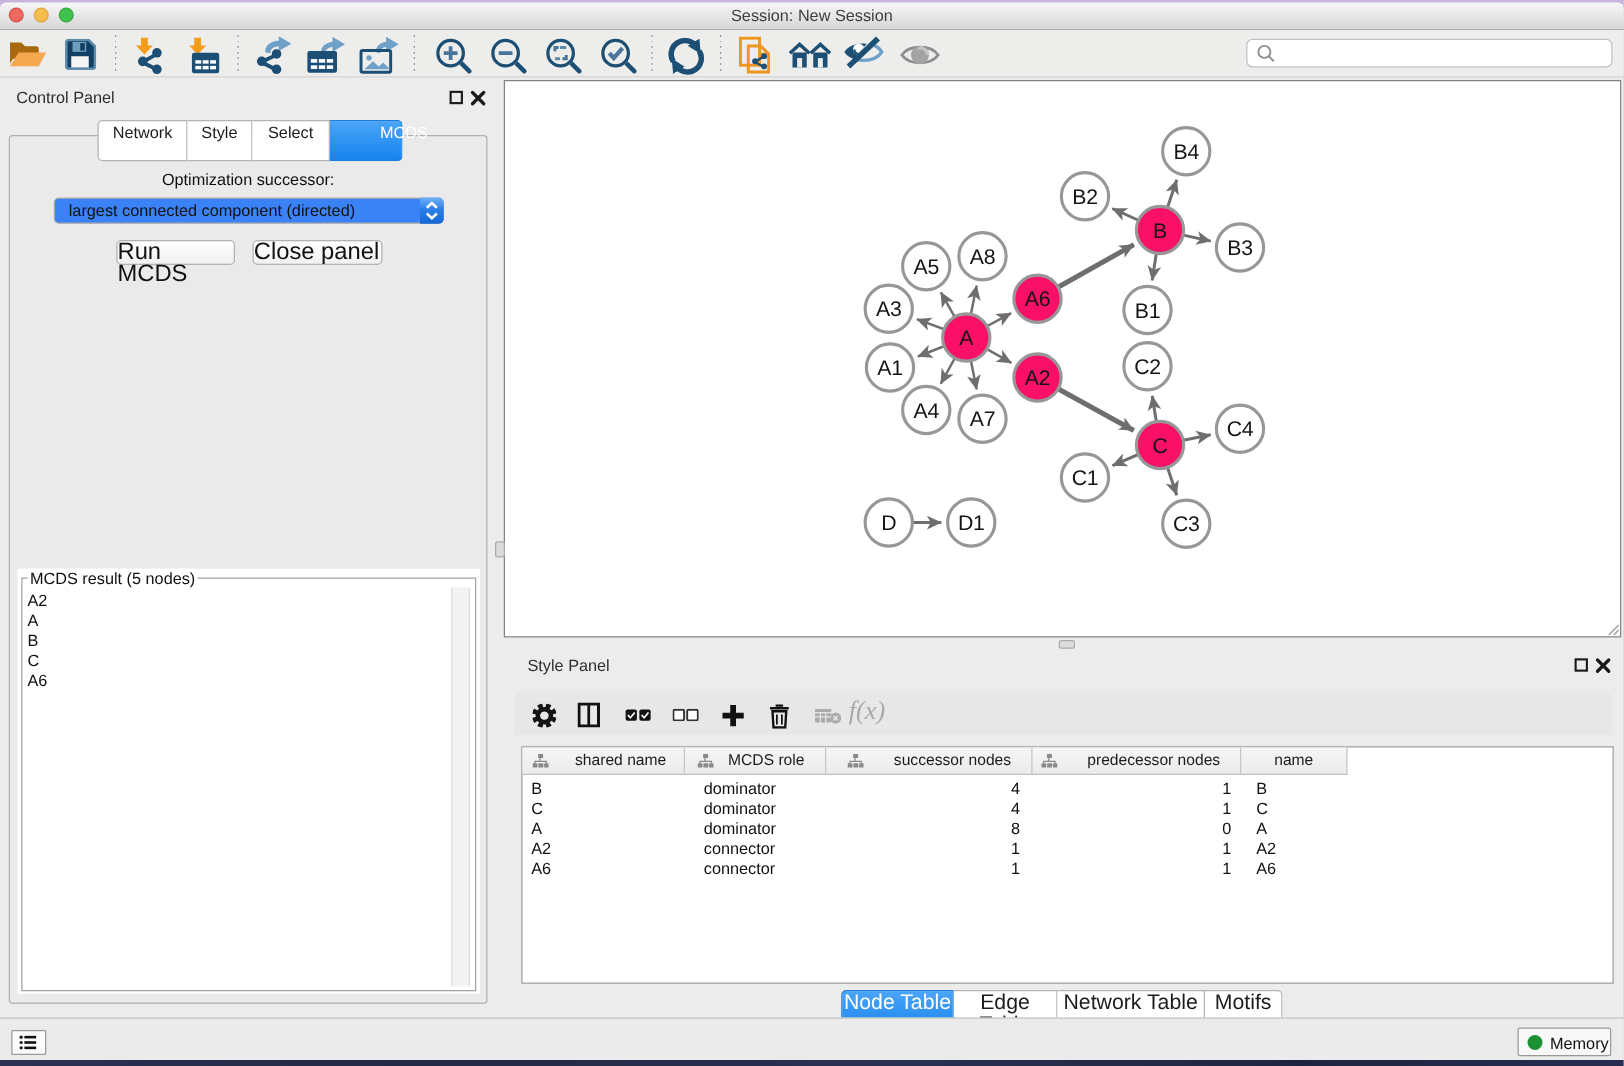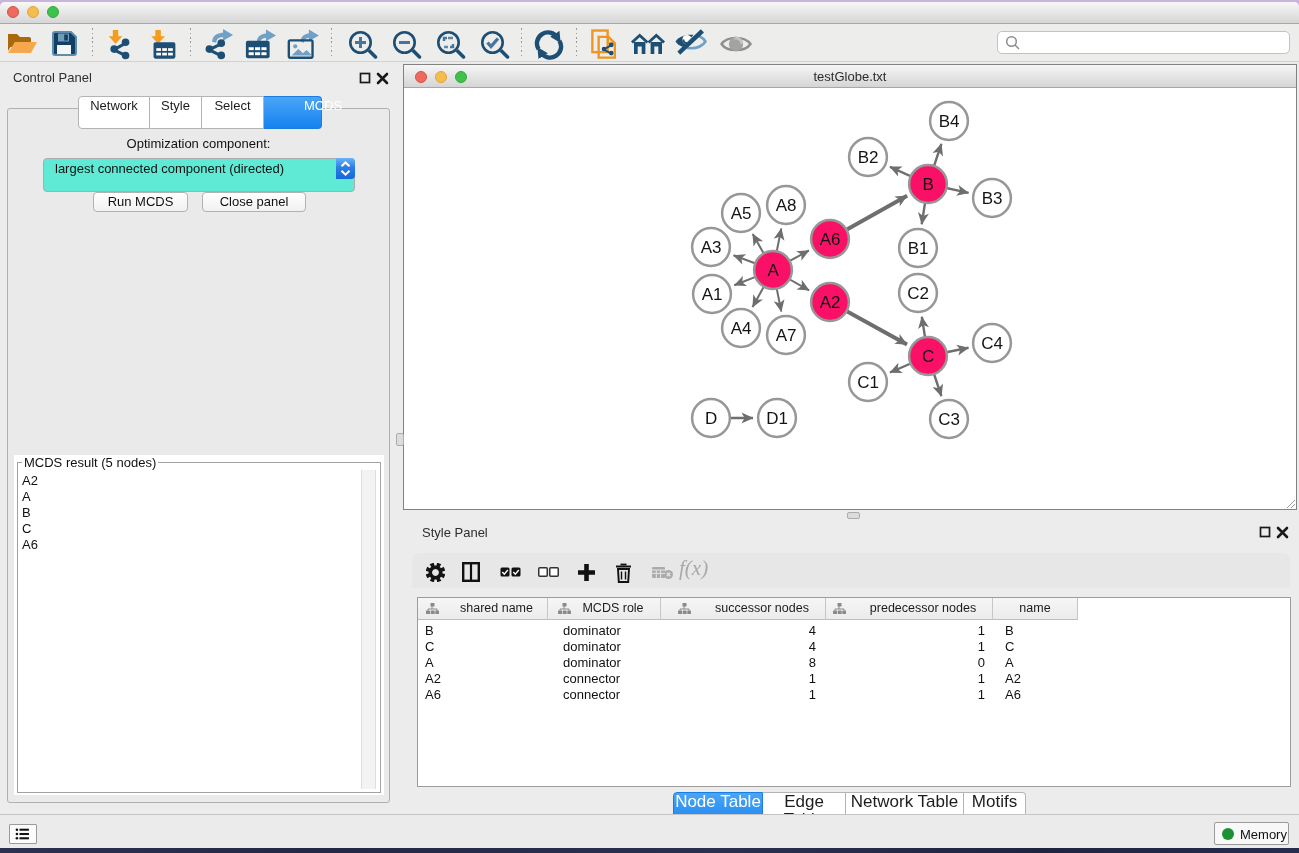--- a/index.html
+++ b/index.html
@@ -11,23 +11,23 @@
 #titlebar .t { position:absolute; left:0; right:0; top:3px; text-align:center; font-size:13px; color:#3e3e3e; }
 .light { position:absolute; top:4px; width:12px; height:12px; border-radius:50%; }
 #toolbar { position:absolute; left:0; top:24px; width:1299px; height:38px; background:#ededec; border-bottom:1px solid #d2d2d2; overflow:hidden; }
 .tsep { position:absolute; top:4px; width:1px; height:30px; background-image:repeating-linear-gradient(#9a9a9a 0 1.5px, transparent 1.5px 4.5px); }
 #search { position:absolute; left:997px; top:31px; width:293px; height:23px; background:#fff; border:1px solid #c3c3c3; border-radius:5px; }
 
 #cp-title { position:absolute; left:13px; top:70px; font-size:13px; color:#2e2e2e; }
 #cp-body { position:absolute; left:7px; top:108px; width:383px; height:695px; background:#eaeaea; border:1px solid #b0b0b0; border-radius:3px; }
 .tab { position:absolute; top:96px; height:33px; background:#fff; border:1px solid #b4b4b4; border-left:none; font-size:13px; color:#1c1c1c; text-align:center; line-height:17px; z-index:5; }
 .tabsel { background:linear-gradient(#4ba5f7,#1583ef); color:#fff; border-color:#1a7de0;padding-left:40px; }
-.btn { position:absolute; background:linear-gradient(#ffffff,#f1f1f1); border:1px solid #b2b2b2; border-radius:4px; font-size:13px; color:#111; text-align:center; }
+.btn { position:absolute; background:linear-gradient(#ffffff,#f1f1f1); border:1px solid #b2b2b2; border-radius:4px; font-size:19px; color:#111; text-align:left; }
 #opt-label { position:absolute; left:7px; top:136px; width:383px; text-align:center; font-size:13px; color:#111; }
-#dd { position:absolute; left:43px; top:158px; width:312px; height:34px; background:#5eead4; border:1px solid #ababab; border-radius:4px; }
+#dd { position:absolute; left:43px; top:158px; width:312px; height:21px; background:#3b82f6; border:1px solid #ababab; border-radius:4px; }
 #dd .txt { position:absolute; left:11px; top:2px; font-size:13px; color:#111; }
 #dd .step { position:absolute; right:-1px; top:-1px; width:19px; height:21px; background:linear-gradient(#6db1f7,#2b7de8 45%,#1668d8); border-radius:0 4px 4px 0; }
 
 #nw { position:absolute; left:403px; top:64px; width:894px; height:446px; background:#fff; border:1px solid #828282; }
 #nw-tb { position:absolute; left:0; top:0; width:892px; height:23px; background:linear-gradient(#f6f6f6,#d5d5d5); border-bottom:1px solid #a8a8a8; }
 #nw-tb .t { position:absolute; left:0; right:0; top:4px; text-align:center; font-size:13px; color:#2c2c2c; }
 
 #tp-title { position:absolute; left:422px; top:525px; font-size:13px; color:#2e2e2e; }
 #tp-toolbar { position:absolute; left:412px; top:553px; width:878px; height:35px; background:#e7e7e7; border-radius:7px 7px 0 0; }
 #tbl { position:absolute; left:417px; top:597px; width:874px; height:190px; background:#fff; border:1px solid #9c9c9c; }
@@ -40,20 +40,21 @@
 #statusbar { position:absolute; left:0; top:814px; width:1299px; height:33px; background:#ebebeb; border-top:1px solid #c4c4c4; }
 #bottomstrip { position:absolute; left:0; top:848px; width:1299px; height:5px; background:linear-gradient(90deg,#2c3152,#232846 25%,#2a3050 55%,#1e2440 80%,#262c4e); }
 </style>
 </head>
 <body>
 <div id="win"></div>
 <div id="titlebar">
   <div class="light" style="left:7px;background:#ee6a5f;border:0.5px solid #d55249;"></div>
   <div class="light" style="left:26.5px;background:#f5bd4e;border:0.5px solid #dfa53a;"></div>
   <div class="light" style="left:46.5px;background:#3fc24c;border:0.5px solid #32a83f;"></div>
+  <div class="t">Session: New Session</div>
 </div>
 <div id="toolbar">
   <div class="tsep" style="left:92px;"></div>
   <div class="tsep" style="left:190px;"></div>
   <div class="tsep" style="left:331px;"></div>
   <div class="tsep" style="left:521px;"></div>
   <div class="tsep" style="left:576px;"></div>
   <svg class="abs" style="left:6px;top:7px;" width="32" height="26" viewBox="0 0 32 26">
       <path d="M2 3 h9 l3 3 h9 a2 2 0 0 1 2 2 v8 h-23 z" fill="#a9690e"></path>
       <path d="M2 3 v17 l6 -10 z" fill="#a9690e"></path>
@@ -212,42 +213,36 @@
     <rect x="1.5" y="1.5" width="9" height="9" fill="none" stroke="#1a1a1a" stroke-width="1.7"></rect>
   </svg>
 <svg class="abs" style="left:376px;top:72px;" width="13" height="13" viewBox="0 0 13 13">
     <path d="M2 2 L11 11 M11 2 L2 11" stroke="#1a1a1a" stroke-width="2.6" stroke-linecap="round"></path>
   </svg>
 <div id="cp-body"></div>
 <div class="tab" style="left:78px;width:72px;border-left:1px solid #b4b4b4;border-radius:4px 0 0 4px;">Network</div>
 <div class="tab" style="left:150px;width:52px;">Style</div>
 <div class="tab" style="left:202px;width:62px;">Select</div>
 <div class="tab tabsel" style="left:264px;width:58px;border-radius:0 4px 4px 0;">MCDS</div>
-<div id="opt-label">Optimization component:</div>
+<div id="opt-label">Optimization successor:</div>
 <div id="dd">
     <span class="txt">largest connected component (directed)</span>
     <span class="step"><svg width="19" height="21" viewBox="0 0 19 21">
         <path d="M5.5 8.2 L9.5 4.4 L13.5 8.2" stroke="#fff" stroke-width="2" fill="none"></path>
         <path d="M5.5 12.8 L9.5 16.6 L13.5 12.8" stroke="#fff" stroke-width="2" fill="none"></path>
       </svg></span>
   </div>
 <div class="btn" style="left:93px;top:192px;width:95px;height:20px;line-height:18px;">Run MCDS</div>
 <div class="btn" style="left:202px;top:192px;width:104px;height:20px;line-height:18px;">Close panel</div>
 <div class="abs" style="left:14px;top:455px;width:370px;height:340px;background:#fff;"></div>
 <div class="abs" style="left:17px;top:462px;width:364px;height:331px;border:1px solid #a2a2a2;"></div>
 <div class="abs" style="left:361px;top:470px;width:15px;height:319px;background:#f3f3f3;border-left:1px solid #dedede;border-right:1px solid #dedede;"></div>
 <div class="abs" style="left:22px;top:455px;background:#fff;padding:0 2px;font-size:13px;color:#111;">MCDS result (5 nodes)</div>
 <div class="abs" style="left:22px;top:473px;font-size:13px;color:#111;line-height:16px;">A2<br>A<br>B<br>C<br>A6</div>
 <div id="nw">
-  <div id="nw-tb">
-    <div class="light" style="left:11px;top:5.5px;background:#ee6a5f;border:0.5px solid #d55249;"></div>
-    <div class="light" style="left:31px;top:5.5px;background:#f5bd4e;border:0.5px solid #dfa53a;"></div>
-    <div class="light" style="left:51px;top:5.5px;background:#3fc24c;border:0.5px solid #32a83f;"></div>
-    <div class="t">testGlobe.txt</div>
-  </div>
   <svg class="abs" style="left:1px;top:24px;" width="892" height="421" viewBox="0 0 892 421">
 <defs>
         <marker id="ah" markerUnits="userSpaceOnUse" markerWidth="13" markerHeight="12" refX="12" refY="6" orient="auto">
           <path d="M0.5,0.5 L12.5,6 L0.5,11.5 L3.6,6 Z" fill="#6e6e6e"></path>
         </marker>
       </defs>
 <g stroke="#6e6e6e">
 <line x1="368.0" y1="181.0" x2="347.7" y2="144.9" stroke-width="2.0" marker-end="url(#ah)"></line>
 <line x1="368.0" y1="181.0" x2="376.3" y2="139.5" stroke-width="2.0" marker-end="url(#ah)"></line>
 <line x1="368.0" y1="181.0" x2="328.5" y2="166.3" stroke-width="2.0" marker-end="url(#ah)"></line>

